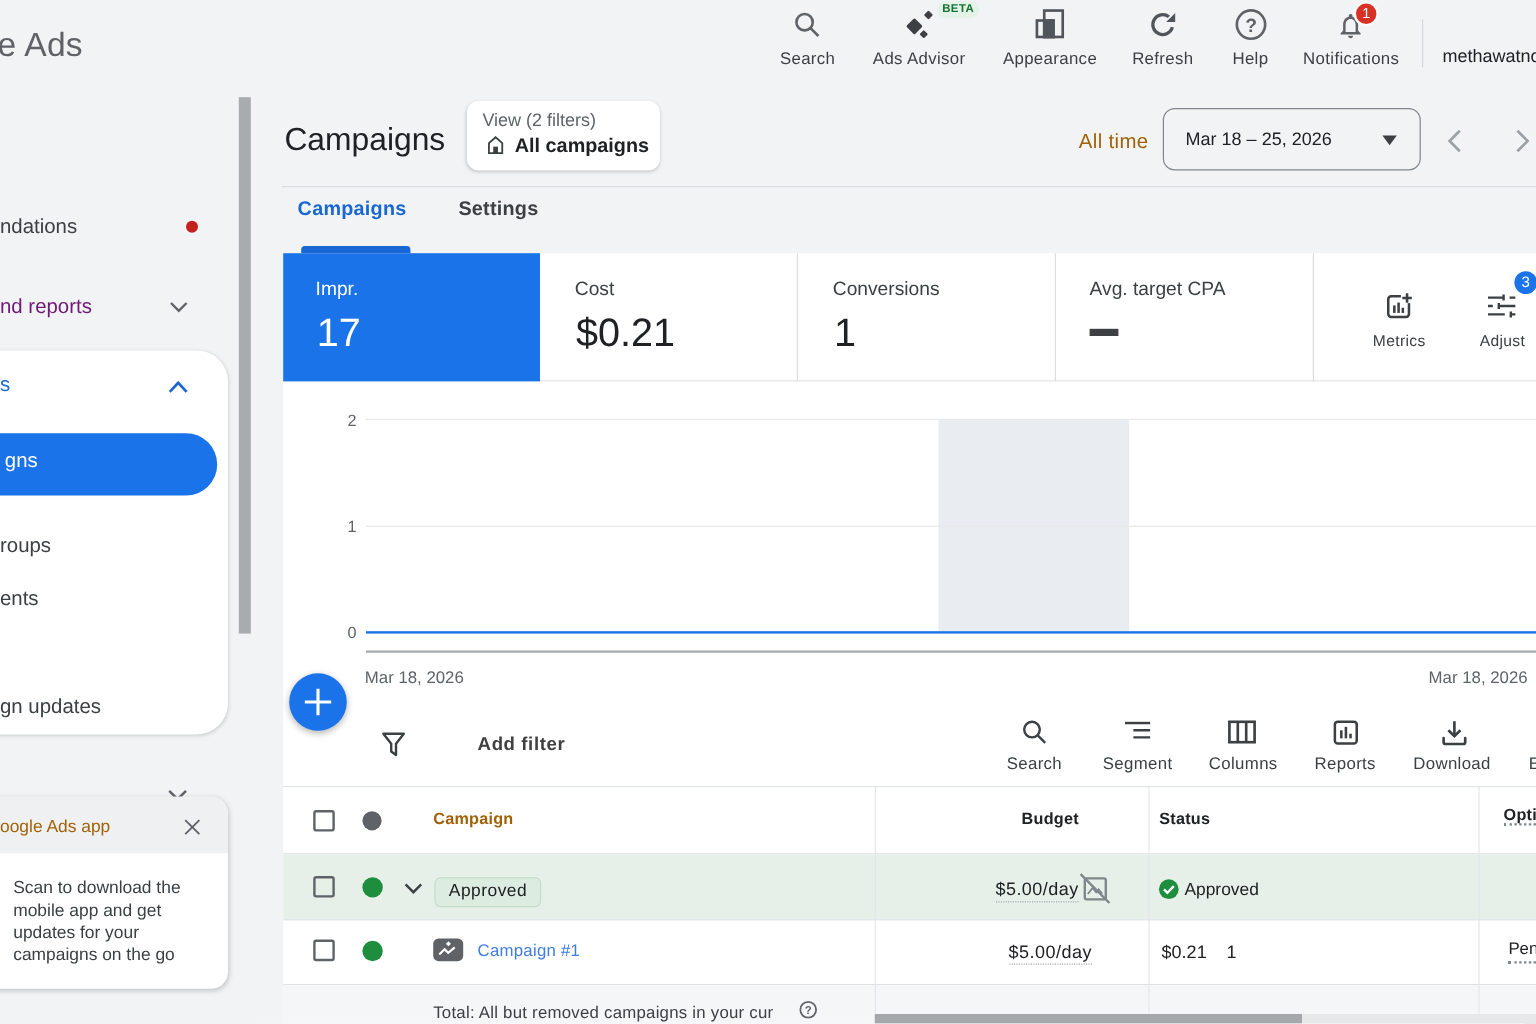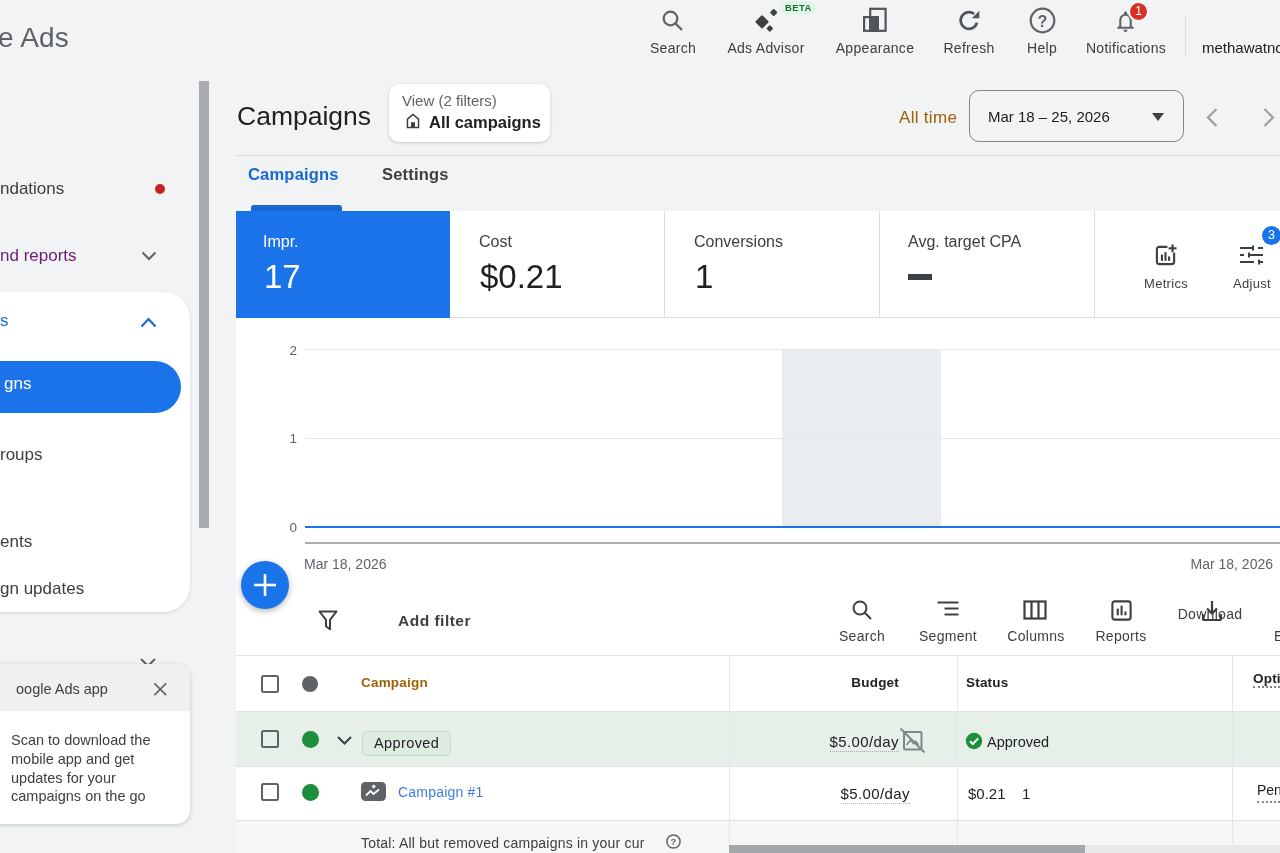--- a/index.html
+++ b/index.html
@@ -69,28 +69,28 @@
   </svg>
 
 <div class="a" style="left:-30px;top:292px;width:220px;height:320px;background:#fff;border-radius:0 26px 26px 0;box-shadow:0 1px 3px rgba(60,64,67,.18)"></div>
 <div class="a" style="left:0;top:311px;font-size:17px;color:#1967d2">s</div>
 <svg class="a" style="left:140px;top:317px" width="17" height="11" viewBox="0 0 17 11" fill="none" stroke="#1967d2" stroke-width="2.2">
     <path d="M1.5 9.5 8.5 2l7 7.5"></path>
   </svg>
 <div class="a" style="left:-40px;top:361px;width:221px;height:52px;background:#1a73e8;border-radius:0 26px 26px 0"></div>
 <div class="a" style="left:4px;top:374px;font-size:17px;font-weight:500;color:#fff">gns</div>
 <div class="a" style="left:0;top:444.5px;font-size:17px;color:#3c4043">roups</div>
-<div class="a" style="left:0;top:532px;font-size:17px;color:#3c4043">ents</div>
+<div class="a" style="left:0;top:489px;font-size:17px;color:#3c4043">ents</div>
 <div class="a" style="left:0;top:578.5px;font-size:17px;color:#3c4043">gn updates</div>
 
 <div class="a" style="left:199px;top:81px;width:10px;height:447px;background:#a9acaf"></div>
 
 <div class="a" style="left:-20px;top:664px;width:210px;height:160px;background:#fff;border-radius:14px;box-shadow:0 1px 4px rgba(60,64,67,.25)"></div>
 <div class="a" style="left:-20px;top:664px;width:210px;height:47px;background:#eef0f1;border-radius:14px 14px 0 0"></div>
-<div class="a" style="left:16px;top:681px;font-size:14.5px;color:#404040">oogle Ads app</div>
+<div class="a" style="left:0;top:681px;font-size:14.5px;color:#a16207">oogle Ads app</div>
 <svg class="a" style="left:153px;top:681.5px" width="14.5" height="14.5" viewBox="0 0 16 16" stroke="#5f6368" stroke-width="1.7">
     <line x1="1.5" y1="1.5" x2="14.5" y2="14.5"></line>
     <line x1="14.5" y1="1.5" x2="1.5" y2="14.5"></line>
   </svg>
 <div class="a" style="left:11px;top:731px;width:152px;font-size:14.5px;line-height:18.8px;color:#3c4043">Scan to download the mobile app and get updates for your campaigns on the go</div>
 
 <div class="a" style="left:237px;top:101px;font-size:26.5px;color:#202124">Campaigns</div>
 
 <div class="a" style="left:389px;top:84px;width:161px;height:58px;background:#fff;border-radius:10px;box-shadow:0 1px 3px rgba(60,64,67,.25)"></div>
 <div class="a" style="left:402px;top:91.5px;font-size:15px;color:#5f6368">View (2 filters)</div>
@@ -207,21 +207,21 @@
     <rect x="11" y="7" width="2.2" height="10"></rect>
     <rect x="15" y="13" width="2.2" height="4"></rect>
   </svg>
 <div class="lbl" style="left:1061px;top:628px;width:120px">Reports</div>
 
 <svg class="a" style="left:1200px;top:598px" width="24" height="24" viewBox="0 0 24 24" fill="none" stroke="#3c4043" stroke-width="2.2">
     <path d="M12 3v12"></path>
     <path d="M7 10.5 12 15.5 17 10.5"></path>
     <path d="M3 17v3.5a1.5 1.5 0 0 0 1.5 1.5h15a1.5 1.5 0 0 0 1.5-1.5V17" stroke-linecap="round"></path>
   </svg>
-<div class="lbl" style="left:1150px;top:606px;width:120px">Download</div>
+<div class="lbl" style="left:1150px;top:628px;width:120px">Download</div>
 <div class="a" style="left:1274px;top:628px;font-size:14px;color:#3c4043">Expand</div>
 
 <div class="a" style="left:236px;top:655px;width:1044px;height:1px;background:#e0e3e7"></div>
 <div class="a" style="left:236px;top:711px;width:1044px;height:1px;background:#dfe1e5"></div>
 
 <div class="a" style="left:261px;top:675px;width:18px;height:18px;border:2px solid #5f6368;border-radius:2.5px;background:#fff"></div>
 <div class="a" style="left:302px;top:676px;width:16px;height:16px;border-radius:50%;background:#5f6368"></div>
 <div class="a" style="left:361px;top:674.5px;font-size:13.5px;font-weight:700;letter-spacing:.2px;color:#a16207">Campaign</div>
 <div class="a" style="left:799px;top:674.5px;width:100px;text-align:right;font-size:13.5px;font-weight:700;letter-spacing:.2px;color:#202124">Budget</div>
 <div class="a" style="left:966px;top:674.5px;font-size:13.5px;font-weight:700;letter-spacing:.2px;color:#202124">Status</div>

